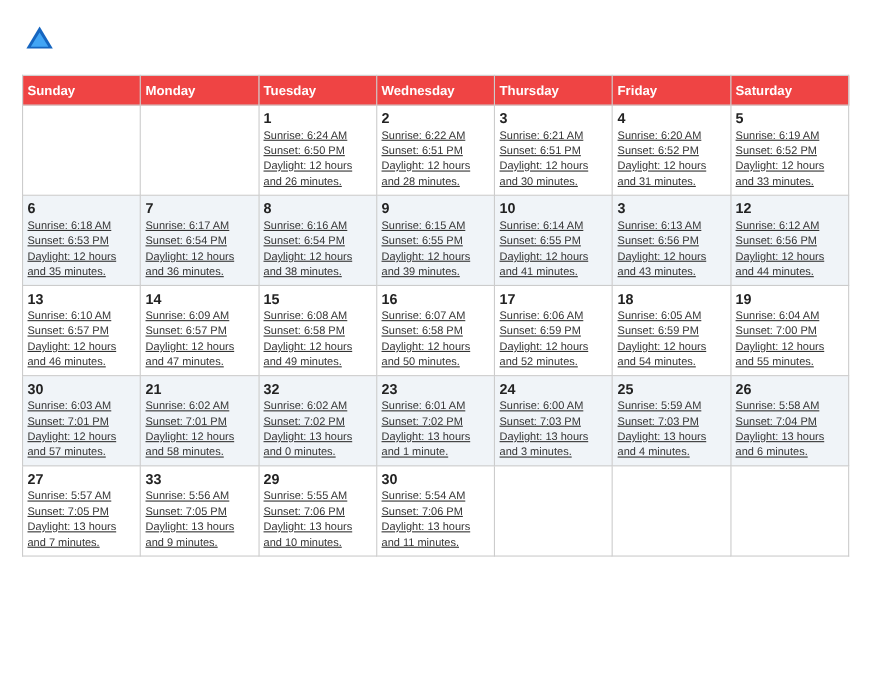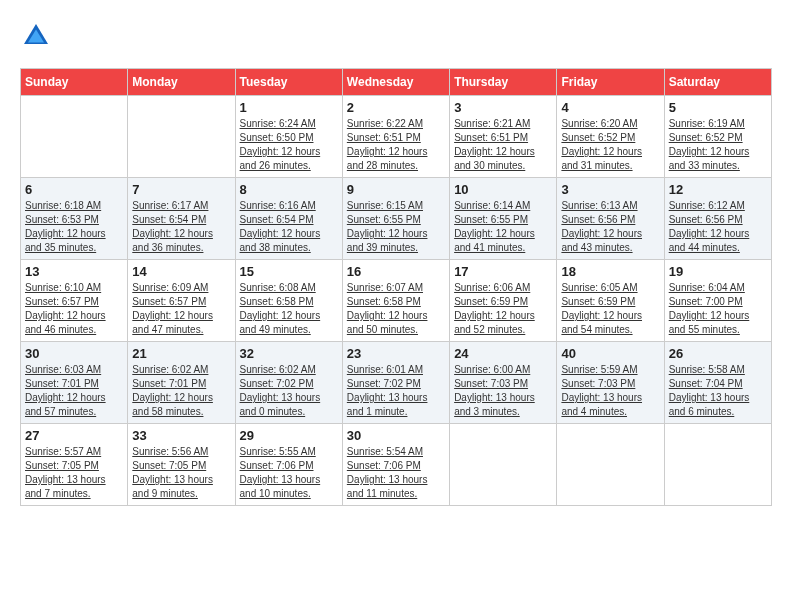--- a/index.html
+++ b/index.html
@@ -227,21 +227,21 @@
         </td>
         <td>
           <span class="day-number">23</span>
           <div class="day-detail">Sunrise: 6:01 AM<br>Sunset: 7:02 PM<br>Daylight: 13 hours and 1 minute.</div>
         </td>
         <td>
           <span class="day-number">24</span>
           <div class="day-detail">Sunrise: 6:00 AM<br>Sunset: 7:03 PM<br>Daylight: 13 hours and 3 minutes.</div>
         </td>
         <td>
-          <span class="day-number">40</span>
+          <span class="day-number">25</span>
           <div class="day-detail">Sunrise: 5:59 AM<br>Sunset: 7:03 PM<br>Daylight: 13 hours and 4 minutes.</div>
         </td>
         <td>
           <span class="day-number">26</span>
           <div class="day-detail">Sunrise: 5:58 AM<br>Sunset: 7:04 PM<br>Daylight: 13 hours and 6 minutes.</div>
         </td>
       </tr>
       <tr class="row-white">
         <td>
           <span class="day-number">27</span>

